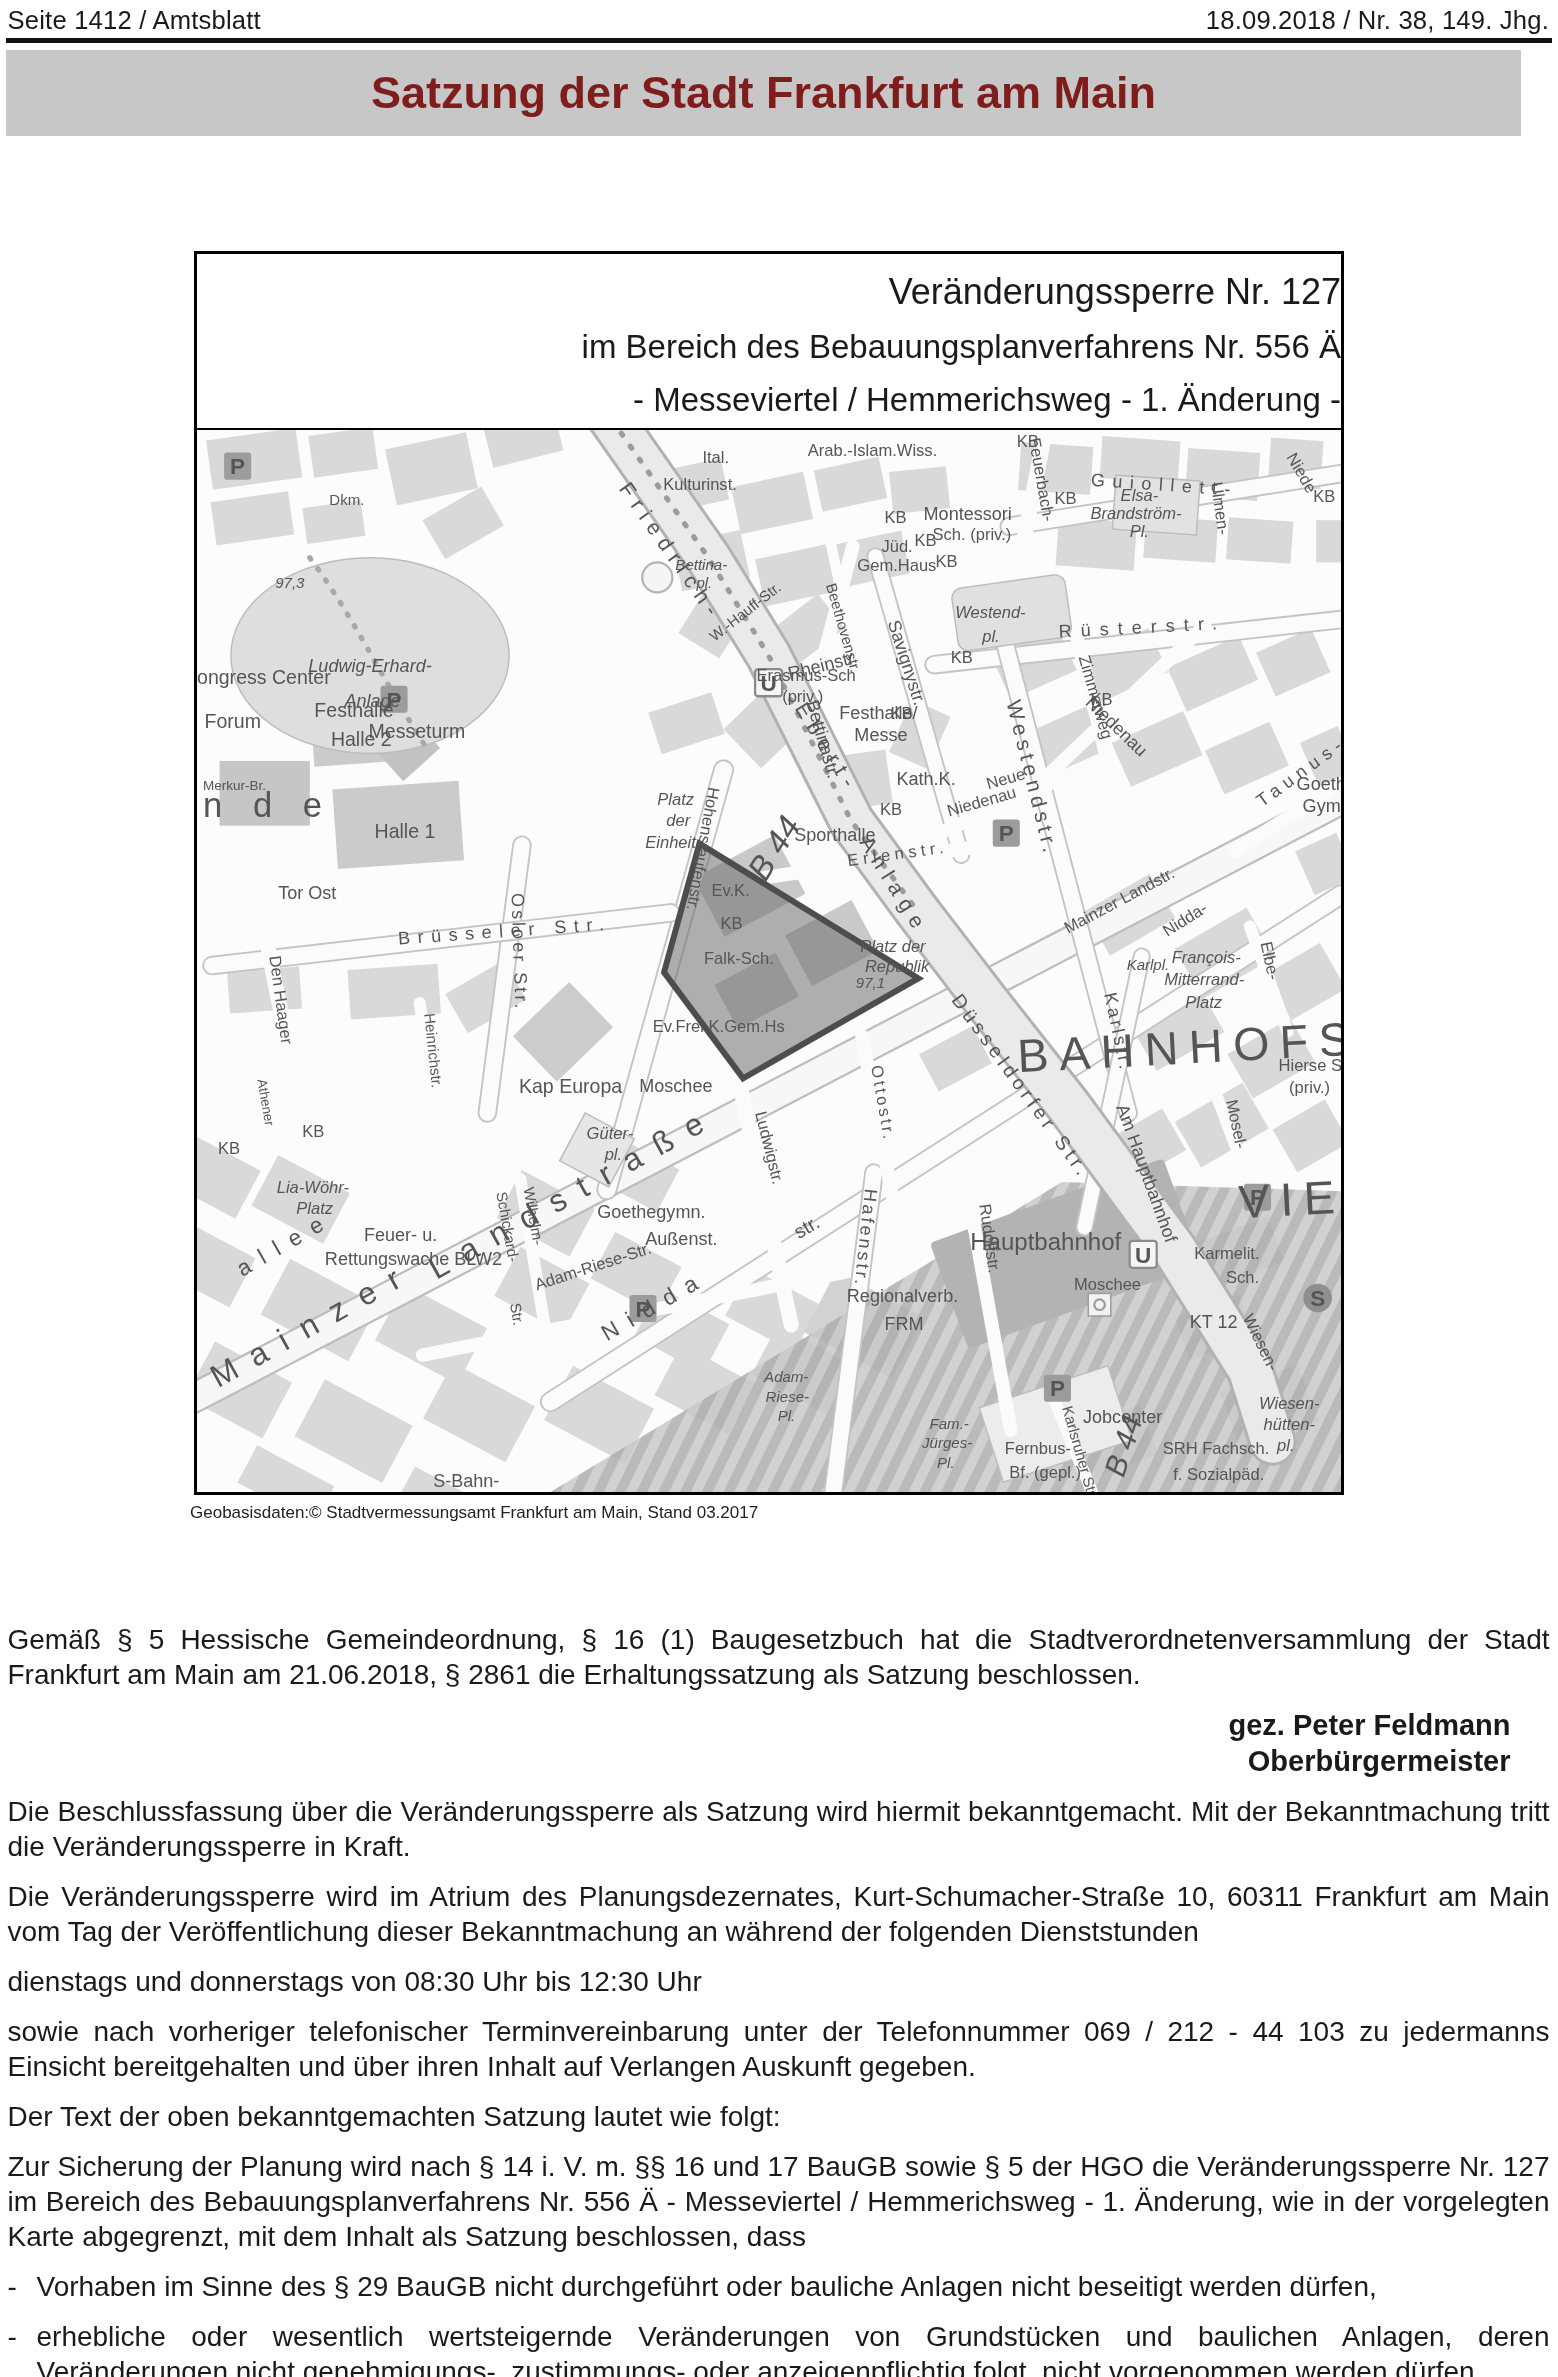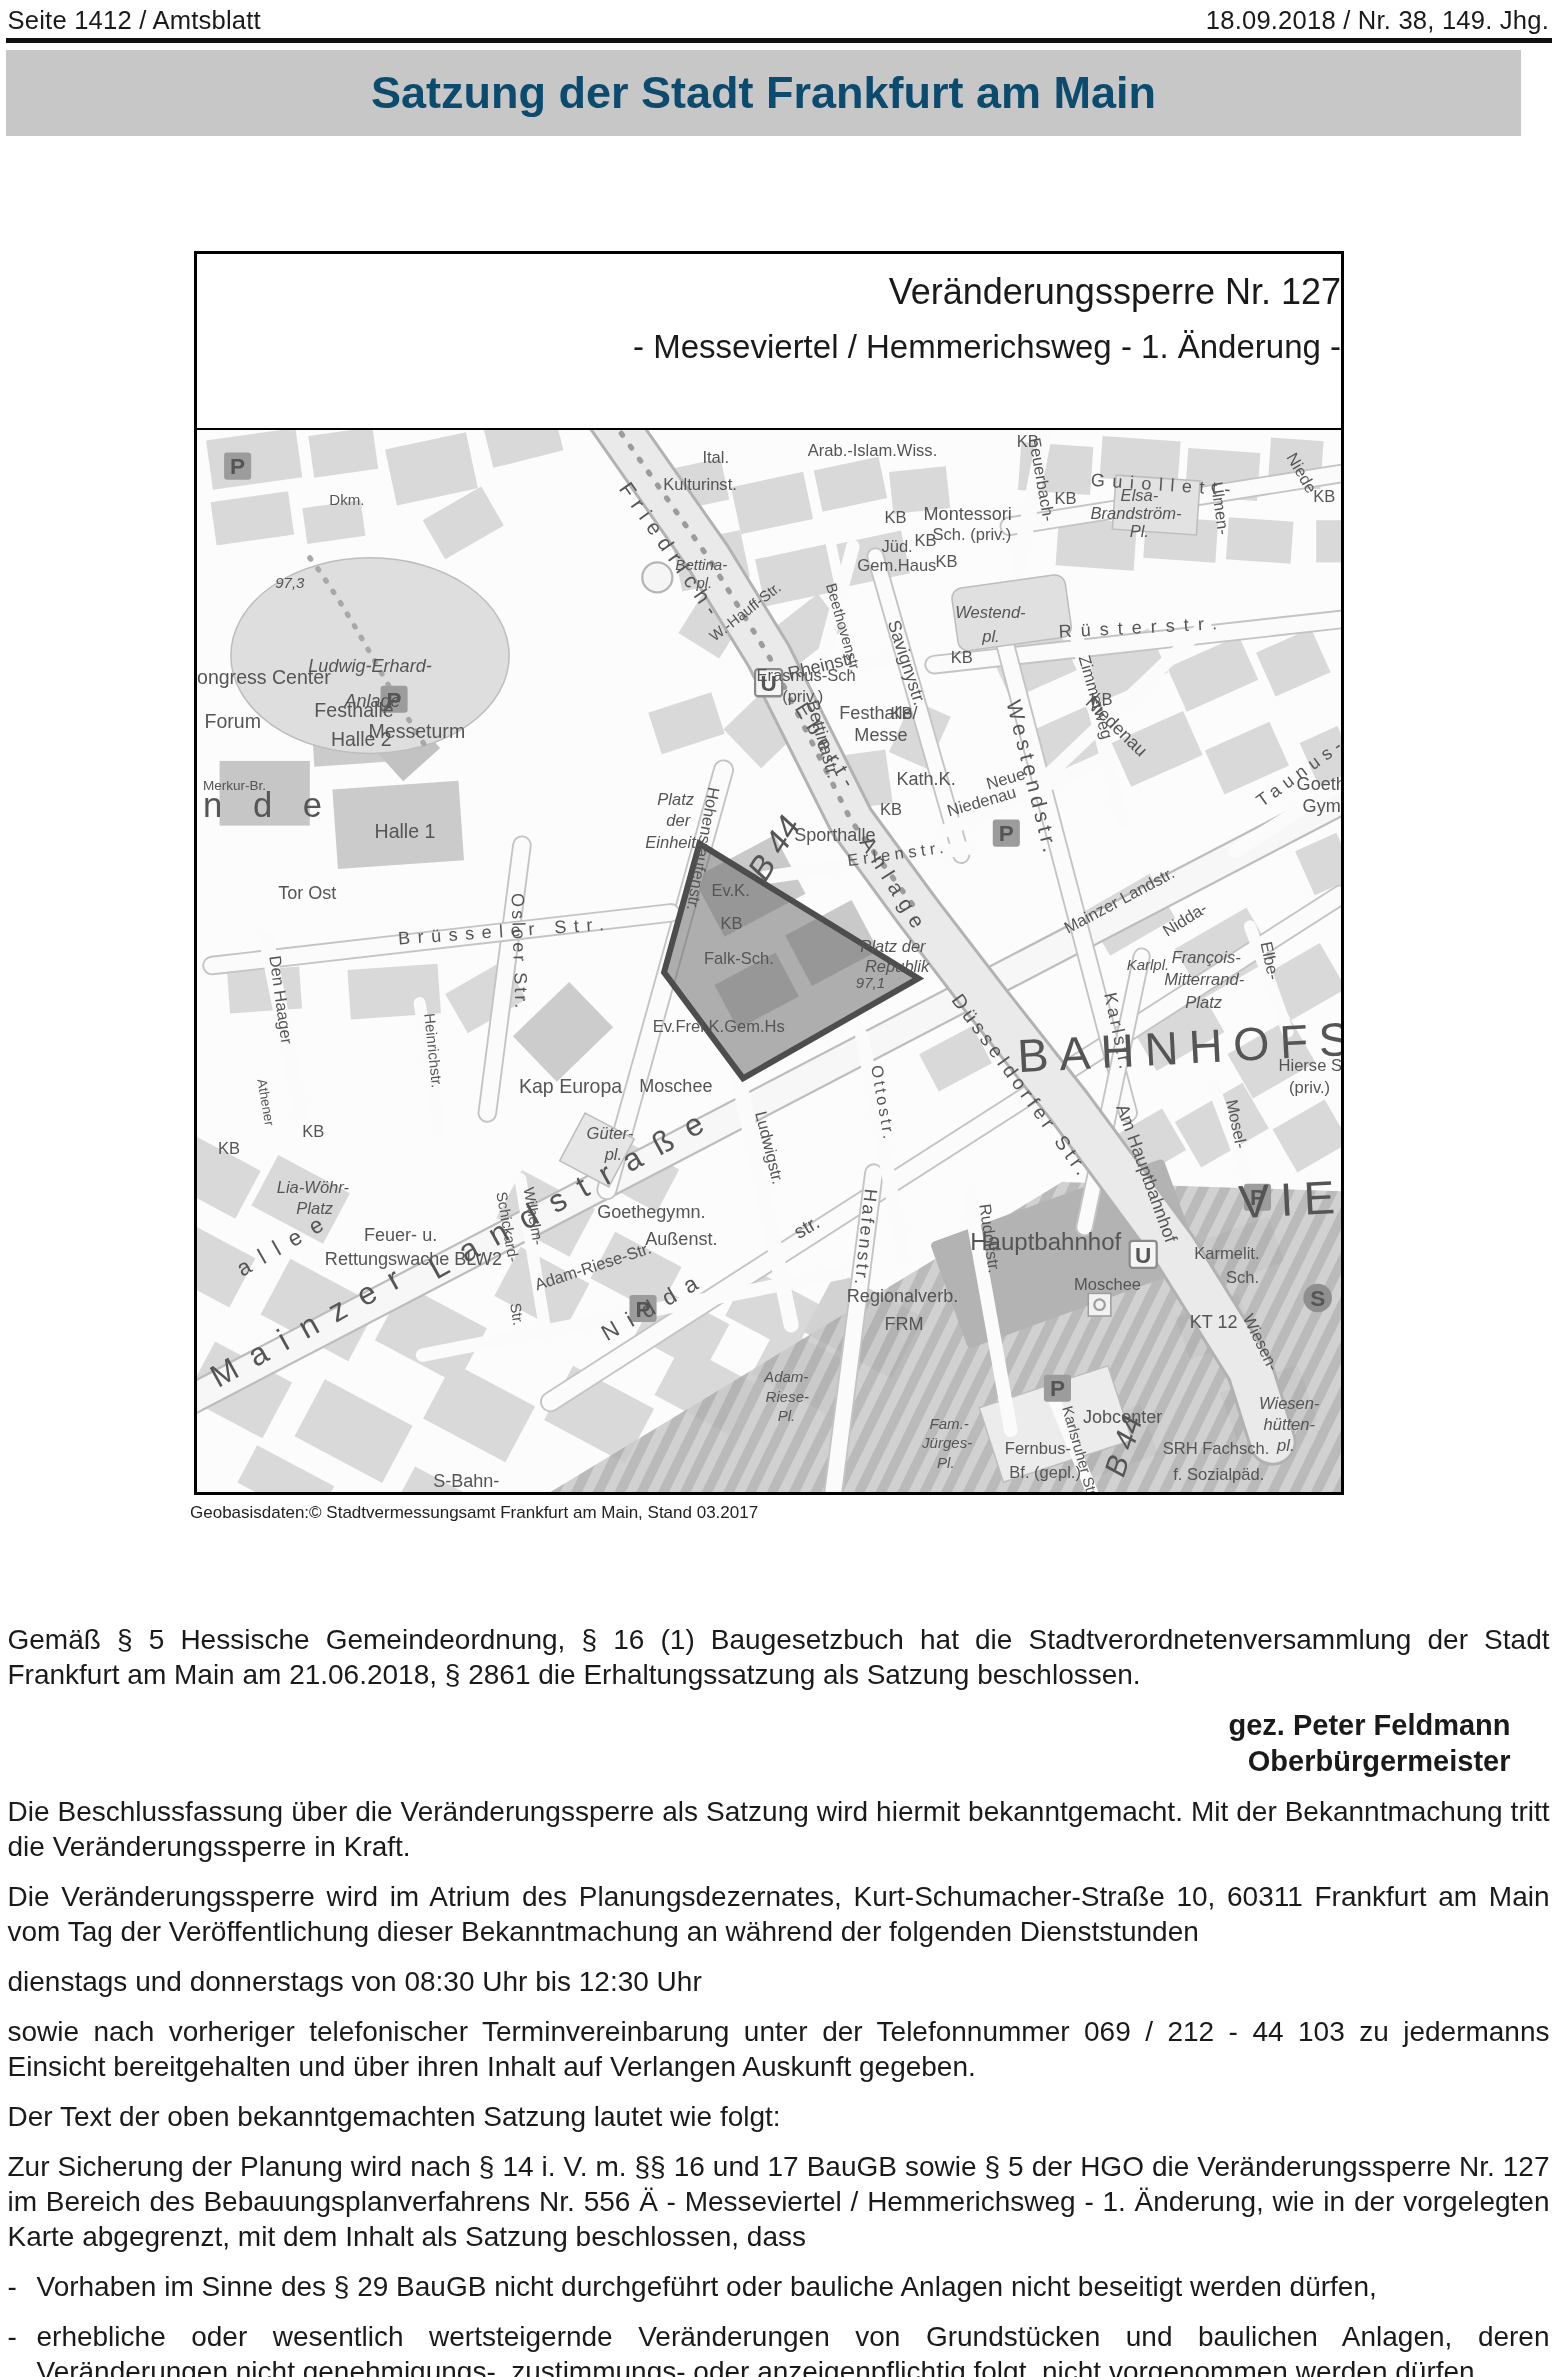--- a/index.html
+++ b/index.html
@@ -5,21 +5,21 @@
   html,body{margin:0;padding:0;background:#e9e9e9;}
   .page{position:relative;width:1558px;height:2377px;background:#ffffff;overflow:hidden;
         font-family:"Liberation Sans", sans-serif;color:#1a1a1a;}
   
   .hdr{position:absolute;top:6px;left:7.5px;right:9px;display:flex;justify-content:space-between;
        font-size:25.6px;letter-spacing:0.2px;gap:48px;}
   .rule{position:absolute;top:38px;left:6px;right:6px;height:4.5px;background:#111;}
   
   .banner{position:absolute;top:50px;left:6px;width:1515px;height:86px;background:#c7c7c7;
           display:flex;align-items:center;justify-content:center;}
-  .banner h1{margin:0;font-size:45px;font-weight:bold;color:#0c4a6e;}
+  .banner h1{margin:0;font-size:45px;font-weight:bold;color:#7f1d1d;}
   
   .nbox{position:absolute;top:251px;left:194px;width:1144px;border:3.8px solid #000;box-sizing:content-box;}
   .ntitle{height:165px;padding-top:9px;text-align:right;}
   .ntitle .l1{font-size:36px;line-height:57px;}
   .ntitle .l2{font-size:33px;line-height:53px;}
   .ntitle .l3{font-size:33px;line-height:53px;}
   .mapwrap{border-top:2.3px solid #000;height:1062px;background:#fcfcfc;overflow:hidden;}
   svg{display:block;}
   svg text{font-family:"Liberation Sans", sans-serif;fill:#555;}
   
@@ -44,20 +44,21 @@
   </div>
   <div class="rule"></div>
 
   <div class="banner">
     <h1>Satzung der Stadt Frankfurt am Main</h1>
   </div>
 
   <section class="nbox">
     <div class="ntitle">
       <div class="l1">Veränderungssperre Nr. 127</div>
+      <div class="l2">im Bereich des Bebauungsplanverfahrens Nr. 556 Ä</div>
       <div class="l3">- Messeviertel / Hemmerichsweg - 1. Änderung -</div>
     </div>
     <div class="mapwrap">
       <svg id="map-svg" width="1144" height="1062" viewBox="0 0 1521 1412">
         <defs>
           <pattern id="rail" width="26" height="26" patternUnits="userSpaceOnUse" patternTransform="rotate(26)">
             <rect width="26" height="26" fill="#c9c9c9"></rect>
             <rect width="13" height="26" fill="#aeaeae"></rect>
           </pattern>
         </defs>

